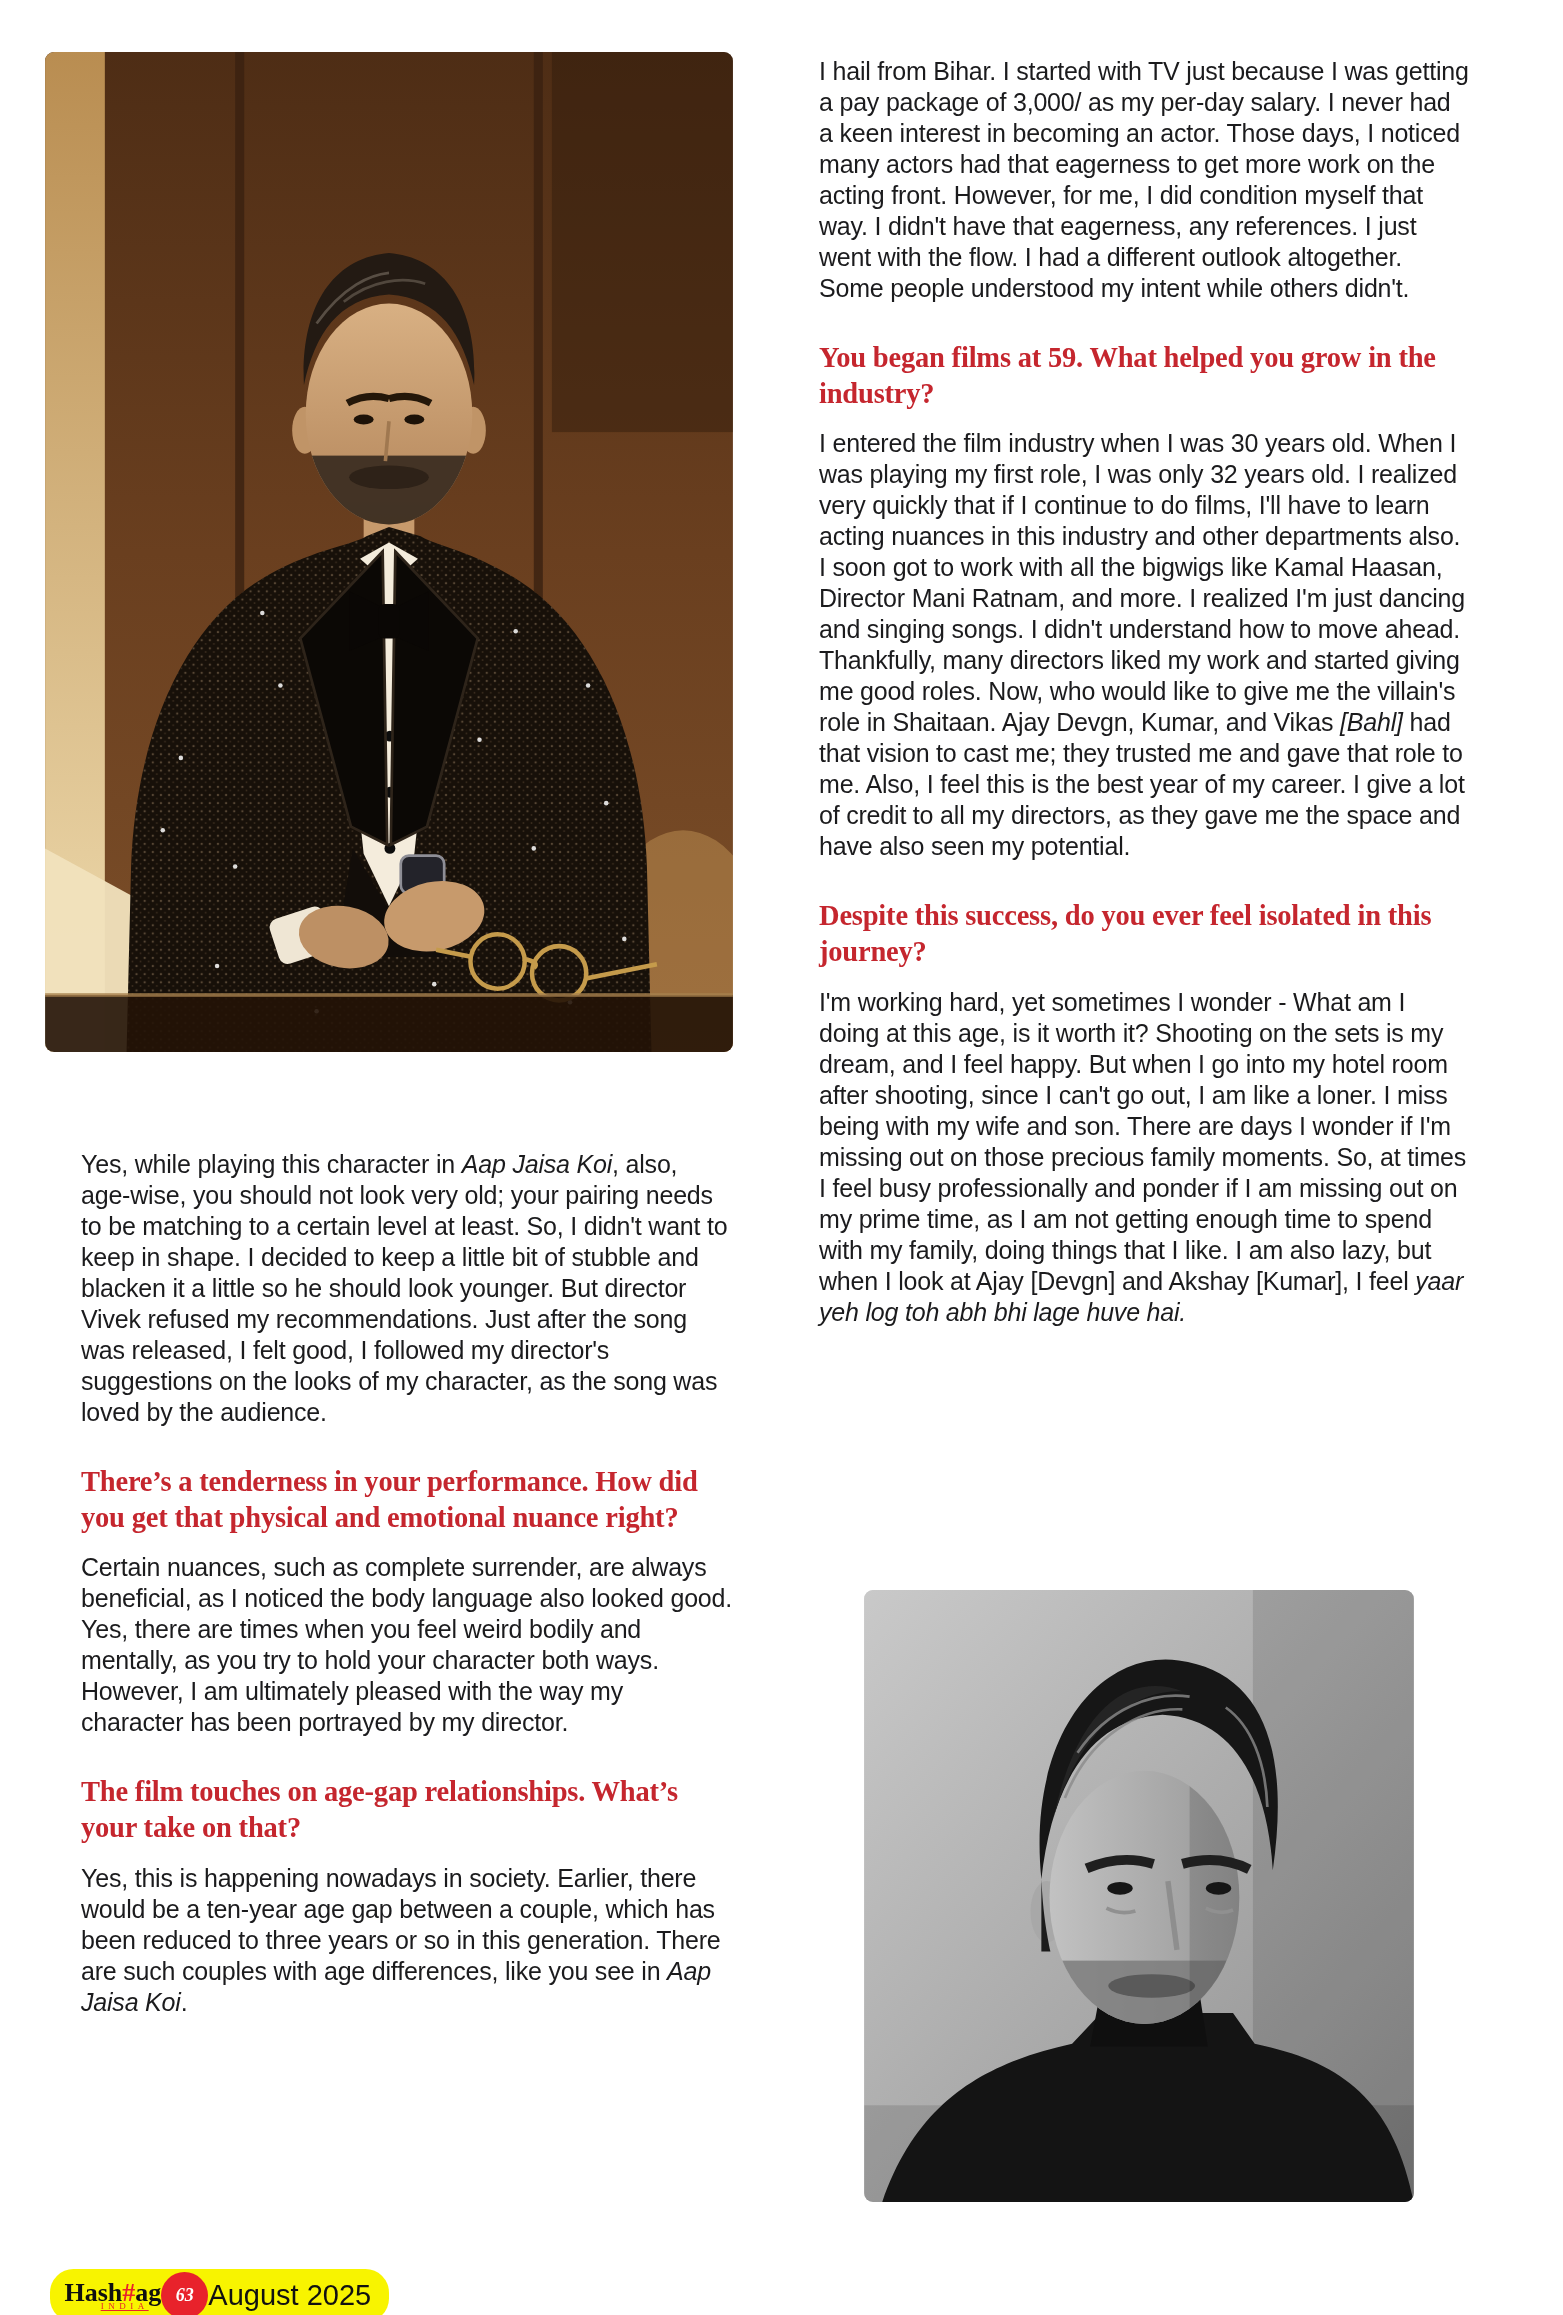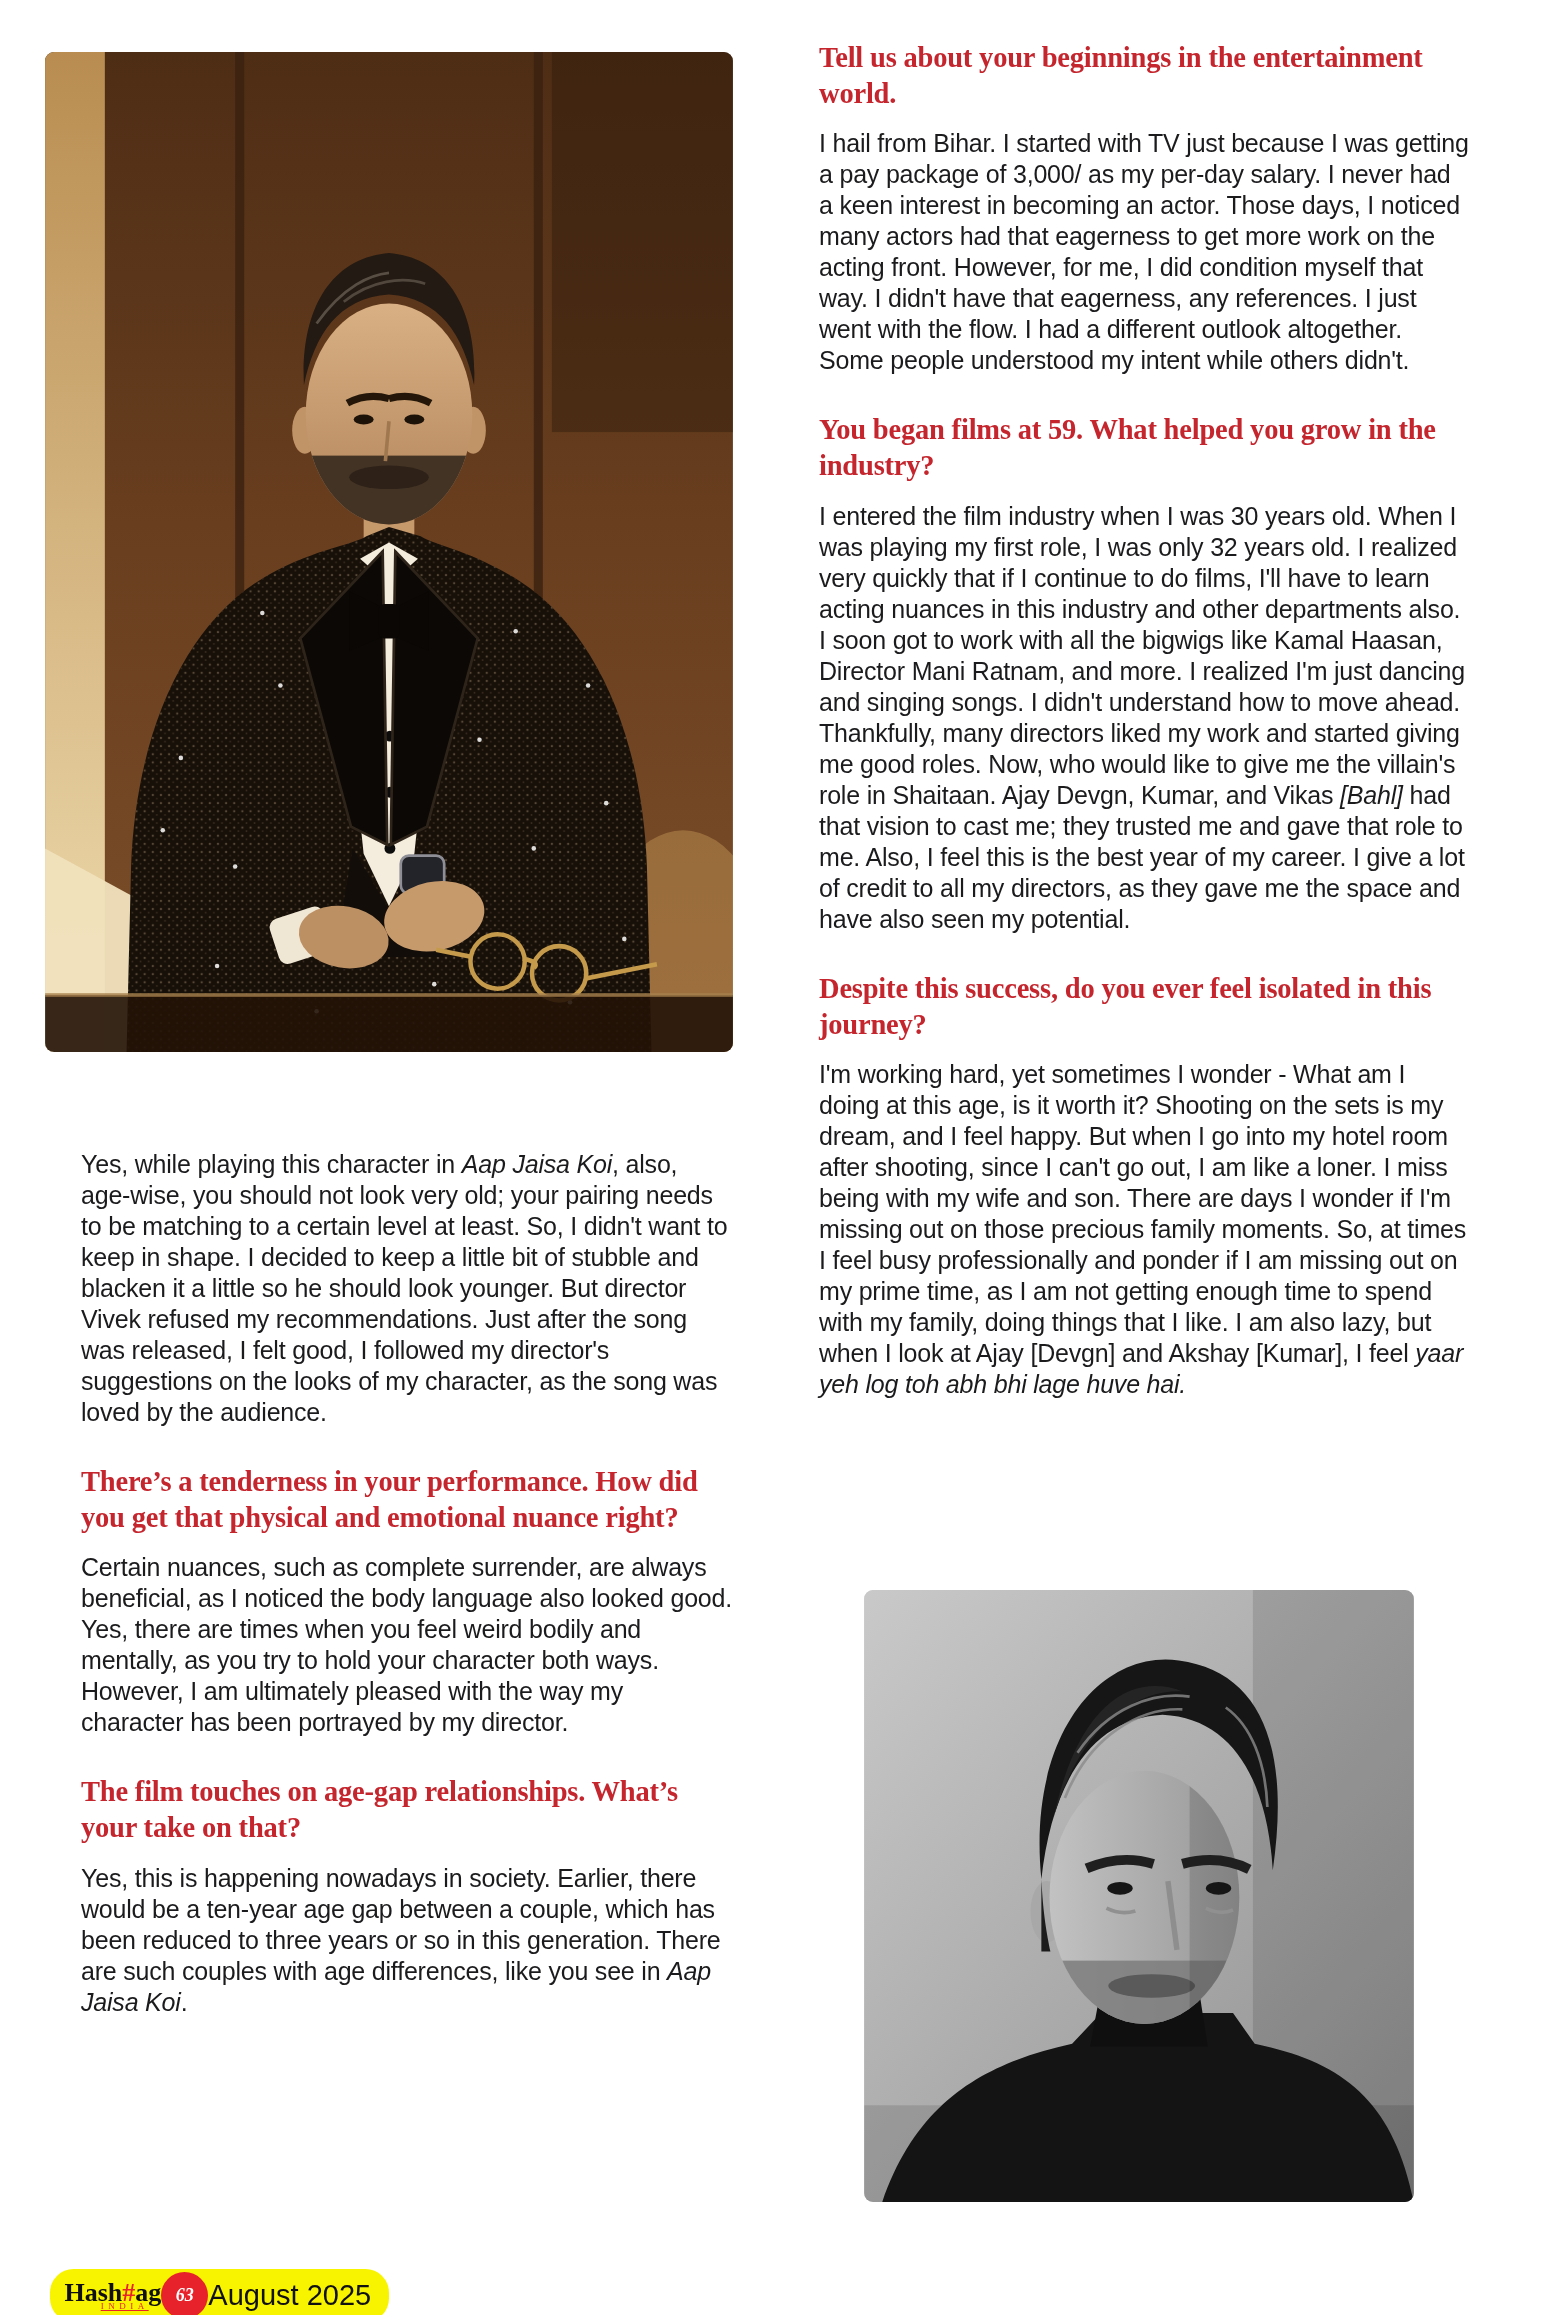--- a/index.html
+++ b/index.html
@@ -177,21 +177,20 @@
         <p class="answer"><span>Certain nuances, such as complete surrender, are always beneficial, as I noticed the body language also looked good. Yes, there are times when you feel weird bodily and mentally, as you try to hold your character both ways. However, I am ultimately pleased with the way my character has been portrayed by my director.</span></p>
       </div>
       <div class="qa">
         <h3 class="question">The film touches on age-gap relationships. What’s your take on that?</h3>
         <p class="answer"><span>Yes, this is happening nowadays in society. Earlier, there would be a ten-year age gap between a couple, which has been reduced to three years or so in this generation. There are such couples with age differences, like you see in </span><span class="it">Aap Jaisa Koi</span><span>.</span></p>
       </div>
     </section>
 
   <section class="col col-right" id="col-right">
       <div class="qa">
-        <h3 class="question">Tell us about your beginnings in the entertainment world.</h3>
         <p class="answer"><span>I hail from Bihar. I started with TV just because I was getting a pay package of 3,000/ as my per-day salary. I never had a keen interest in becoming an actor. Those days, I noticed many actors had that eagerness to get more work on the acting front. However, for me, I did condition myself that way. I didn't have that eagerness, any references. I just went with the flow. I had a different outlook altogether. Some people understood my intent while others didn't.</span></p>
       </div>
       <div class="qa">
         <h3 class="question">You began films at 59. What helped you grow in the industry?</h3>
         <p class="answer"><span>I entered the film industry when I was 30 years old. When I was playing my first role, I was only 32 years old. I realized very quickly that if I continue to do films, I'll have to learn acting nuances in this industry and other departments also. I soon got to work with all the bigwigs like Kamal Haasan, Director Mani Ratnam, and more. I realized I'm just dancing and singing songs. I didn't understand how to move ahead. Thankfully, many directors liked my work and started giving me good roles. Now, who would like to give me the villain's role in Shaitaan. Ajay Devgn, Kumar, and Vikas </span><span class="it">[Bahl]</span><span> had that vision to cast me; they trusted me and gave that role to me. Also, I feel this is the best year of my career. I give a lot of credit to all my directors, as they gave me the space and have also seen my potential.</span></p>
       </div>
       <div class="qa">
         <h3 class="question">Despite this success, do you ever feel isolated in this journey?</h3>
         <p class="answer"><span>I'm working hard, yet sometimes I wonder - What am I doing at this age, is it worth it? Shooting on the sets is my dream, and I feel happy. But when I go into my hotel room after shooting, since I can't go out, I am like a loner. I miss being with my wife and son. There are days I wonder if I'm missing out on those precious family moments. So, at times I feel busy professionally and ponder if I am missing out on my prime time, as I am not getting enough time to spend with my family, doing things that I like. I am also lazy, but when I look at Ajay [Devgn] and Akshay [Kumar], I feel </span><span class="it">yaar yeh log toh abh bhi lage huve hai.</span></p>
       </div>

